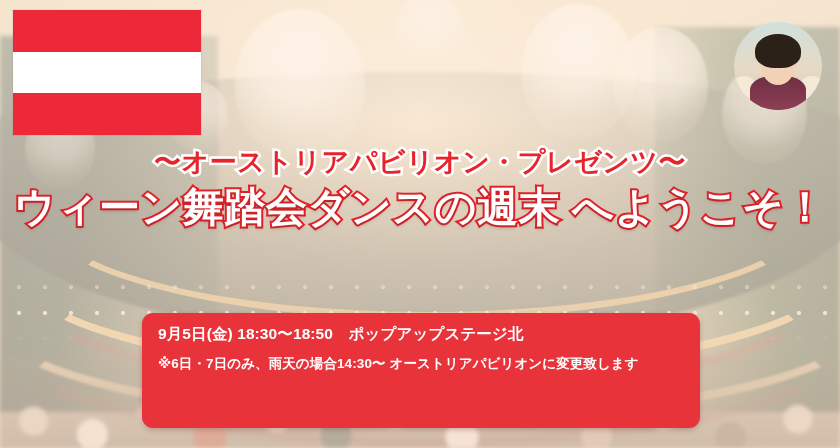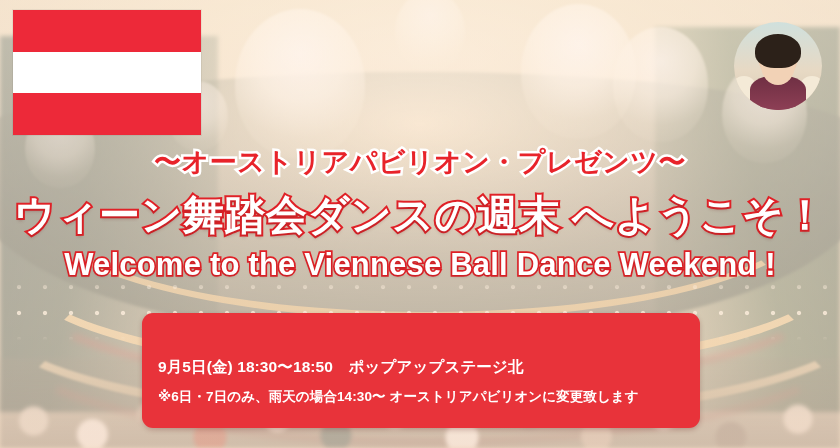--- a/index.html
+++ b/index.html
@@ -270,21 +270,21 @@
 
   
   .hero-jp {
     font-size: 41px;
     font-weight: 700;
     letter-spacing: 0.5px;
     line-height: 1.12;
     color: #ffffff;
     -webkit-text-stroke: 4px #E02127;
     paint-order: stroke fill;
-    margin: 16px 0 0 0;
+    margin: 8px 0 0 0;
     text-shadow: 0 3px 3px rgba(120,40,40,0.25);
   }
   .hero-en {
     font-size: 31px;
     font-weight: 700;
     letter-spacing: 0.2px;
     line-height: 1.18;
     color: #ffffff;
     -webkit-text-stroke: 3.4px #E02127;
     paint-order: stroke fill;
@@ -310,21 +310,20 @@
     margin: 0;
     padding: 9px 0 0 16px;
   }
   .schedule-list li {
     color: #ffffff;
     font-size: 15.5px;
     font-weight: 700;
     line-height: 1.52;
     white-space: nowrap;
     letter-spacing: 0.1px;
-    margin-top: 33px;
   }
   .schedule-note {
     color: #ffffff;
     font-size: 13.5px;
     font-weight: 700;
     line-height: 1.2;
     white-space: nowrap;
     padding: 10px 0 0 16px;
     letter-spacing: 0.1px;
   }
@@ -370,21 +369,20 @@
     <div class="portrait-sleeve-l"></div>
     <div class="portrait-sleeve-r"></div>
     <div class="portrait-bodice"></div>
     <div class="portrait-face"></div>
     <div class="portrait-hair"></div>
   </div>
 
   <div class="headline-block">
     <p class="kicker-jp">〜オーストリアパビリオン・プレゼンツ〜</p>
     <p class="hero-jp">ウィーン舞踏会ダンスの週末 へようこそ！</p>
-    <p class="hero-en">Welcome to the  Viennese Ball Dance Weekend !</p>
   </div>
 
   <div class="schedule-card">
     <ul class="schedule-list">
       <li>9月5日(金) 18:30〜18:50　ポップアップステージ北</li>
     </ul>
     <div class="schedule-note">※6日・7日のみ、雨天の場合14:30〜 オーストリアパビリオンに変更致します</div>
   </div>
 
 </div>

